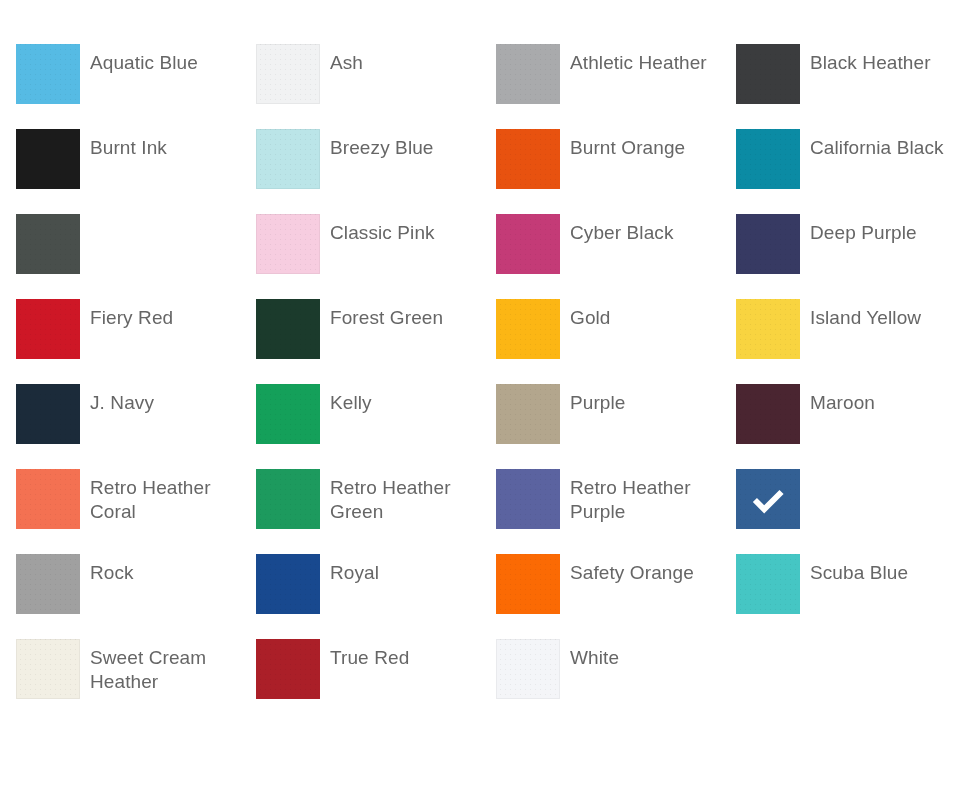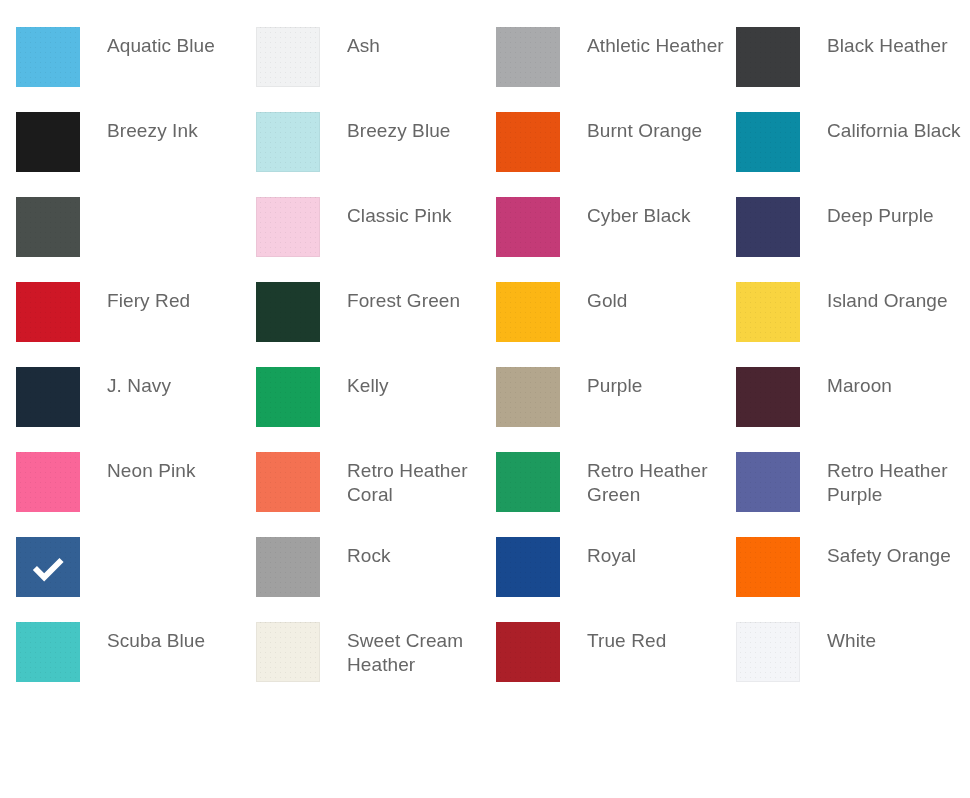--- a/index.html
+++ b/index.html
@@ -18,23 +18,24 @@
     width: 970px;
     padding: 27px 0 0 16px;
     display: grid;
     grid-template-columns: repeat(4, 240px);
     grid-auto-rows: 85px;
     align-content: start;
   }
   .swatch-option {
     display: flex;
     align-items: flex-start;
-    gap: 17px;
+    gap: 0;
     cursor: pointer;
     height: 60px;
+    margin-top: 17px;
   }
   .swatch-chip {
     position: relative;
     width: 64px;
     height: 60px;
     flex: 0 0 64px;
     background-color: #cccccc;
     background-image:
       radial-gradient(rgba(255,255,255,0.10) 0.6px, transparent 0.7px),
       radial-gradient(rgba(0,0,0,0.055) 0.6px, transparent 0.7px);
@@ -80,21 +81,21 @@
     <div class="swatch-option">
       <div class="swatch-chip" style="background-color: rgb(169, 170, 172);"></div>
       <span class="swatch-label">Athletic Heather</span>
     </div>
     <div class="swatch-option">
       <div class="swatch-chip" style="background-color: rgb(59, 60, 62);"></div>
       <span class="swatch-label">Black Heather</span>
     </div>
     <div class="swatch-option">
       <div class="swatch-chip" style="background-color: rgb(27, 27, 27);"></div>
-      <span class="swatch-label">Breezy Ink</span>
+      <span class="swatch-label">Burnt Ink</span>
     </div>
     <div class="swatch-option">
       <div class="swatch-chip light-edge" style="background-color: rgb(187, 229, 232);"></div>
       <span class="swatch-label">Breezy Blue</span>
     </div>
     <div class="swatch-option">
       <div class="swatch-chip" style="background-color: rgb(232, 82, 15);"></div>
       <span class="swatch-label">Burnt Orange</span>
     </div>
     <div class="swatch-option">
@@ -123,41 +124,37 @@
     <div class="swatch-option">
       <div class="swatch-chip" style="background-color: rgb(27, 59, 44);"></div>
       <span class="swatch-label">Forest Green</span>
     </div>
     <div class="swatch-option">
       <div class="swatch-chip" style="background-color: rgb(252, 182, 20);"></div>
       <span class="swatch-label">Gold</span>
     </div>
     <div class="swatch-option">
       <div class="swatch-chip" style="background-color: rgb(248, 212, 64);"></div>
-      <span class="swatch-label">Island Orange</span>
+      <span class="swatch-label">Island Yellow</span>
     </div>
     <div class="swatch-option">
       <div class="swatch-chip" style="background-color: rgb(27, 43, 58);"></div>
       <span class="swatch-label">J. Navy</span>
     </div>
     <div class="swatch-option">
       <div class="swatch-chip" style="background-color: rgb(20, 160, 90);"></div>
       <span class="swatch-label">Kelly</span>
     </div>
     <div class="swatch-option">
       <div class="swatch-chip" style="background-color: rgb(179, 166, 141);"></div>
       <span class="swatch-label">Purple</span>
     </div>
     <div class="swatch-option">
       <div class="swatch-chip" style="background-color: rgb(74, 37, 49);"></div>
       <span class="swatch-label">Maroon</span>
-    </div>
-    <div class="swatch-option">
-      <div class="swatch-chip" style="background-color: rgb(250, 102, 153);"></div>
-      <span class="swatch-label">Neon Pink</span>
     </div>
     <div class="swatch-option">
       <div class="swatch-chip" style="background-color: rgb(244, 113, 82);"></div>
       <span class="swatch-label">Retro Heather Coral</span>
     </div>
     <div class="swatch-option">
       <div class="swatch-chip" style="background-color: rgb(29, 154, 94);"></div>
       <span class="swatch-label">Retro Heather Green</span>
     </div>
     <div class="swatch-option">

